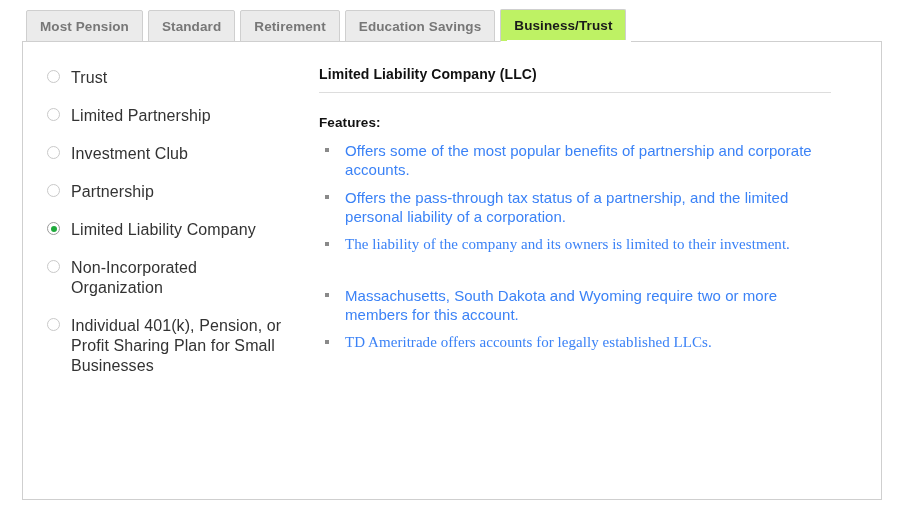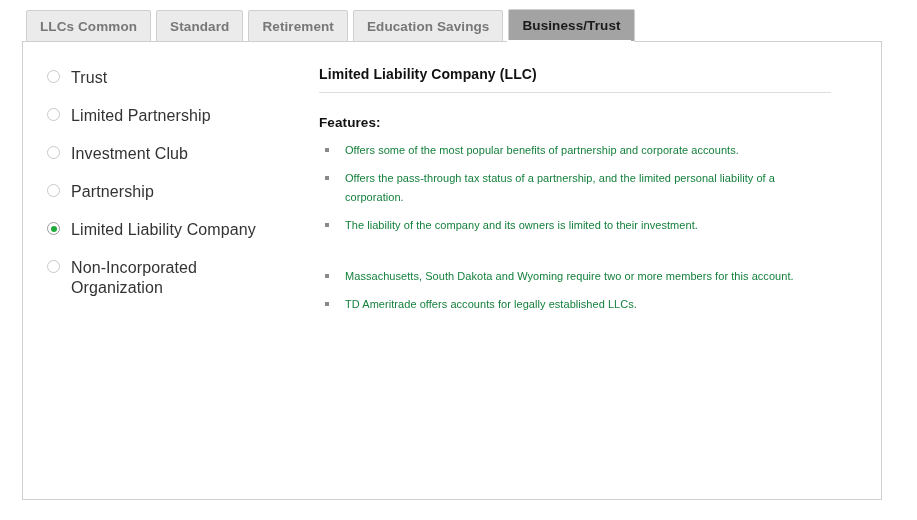--- a/index.html
+++ b/index.html
@@ -46,21 +46,21 @@
     border-radius: 2px 2px 0 0;
     color: #777777;
     font-size: 13.5px;
     font-weight: bold;
     letter-spacing: 0.1px;
     white-space: nowrap;
     cursor: pointer;
     user-select: none;
   }
   .tab.active {
-    background: #a3a3a3;
+    background: #bef264;
     color: #1a1a1a;
     border: 1px solid #cfcfcf;
     border-bottom: 1px solid #ffffff;
     height: 33px;
     position: relative;
     z-index: 7;
   }
 
   
   .panel {
@@ -162,44 +162,44 @@
   }
   ul.bullets {
     list-style: none;
     margin: 0 0 20px 0;
     padding: 0;
   }
   ul.bullets li {
     position: relative;
     padding-left: 26px;
     margin-bottom: 9px;
-    font-size: 11px;
+    font-size: 15px;
     line-height: 19px;
-    color: #15803d;
+    color: #3b82f6;
     letter-spacing: 0.05px;
   }
-  ul.bullets li:last-child { margin-bottom: 0; }
+  ul.bullets li:last-child { margin-bottom: 0; font-family: Liberation Serif, serif; }
   ul.bullets li .bullet {
     position: absolute;
     left: 6px;
     top: 7px;
     width: 3.5px;
     height: 3.5px;
     background: #8a8a8a;
   }
   .spacer-eligibility { height: 12px; }
 </style>
 </head>
 <body>
 
 <div id="app">
 
   <div class="tabstrip">
       <div class="tab">
-        <span>LLCs Common</span>
+        <span>Most Pension</span>
       </div>
       <div class="tab">
         <span>Standard</span>
       </div>
       <div class="tab">
         <span>Retirement</span>
       </div>
       <div class="tab">
         <span>Education Savings</span>
       </div>
@@ -227,20 +227,24 @@
           <span class="radio"></span>
           <span class="radio-label">Partnership</span>
         </div>
         <div class="radio-row">
           <span class="radio checked"></span>
           <span class="radio-label">Limited Liability Company</span>
         </div>
         <div class="radio-row">
           <span class="radio"></span>
           <span class="radio-label">Non-Incorporated Organization</span>
+        </div>
+        <div class="radio-row">
+          <span class="radio"></span>
+          <span class="radio-label">Individual 401(k), Pension, or Profit Sharing Plan for Small Businesses</span>
         </div>
       </div>
 
     <div class="detail">
       <div class="detail-title">Limited Liability Company (LLC)</div>
       <div class="rule"></div>
 
       <div class="section-heading">Features:</div>
       <ul class="bullets" id="features-list">
           <li><span class="bullet"></span><span>Offers some of the most popular benefits of partnership and corporate accounts.</span></li>

